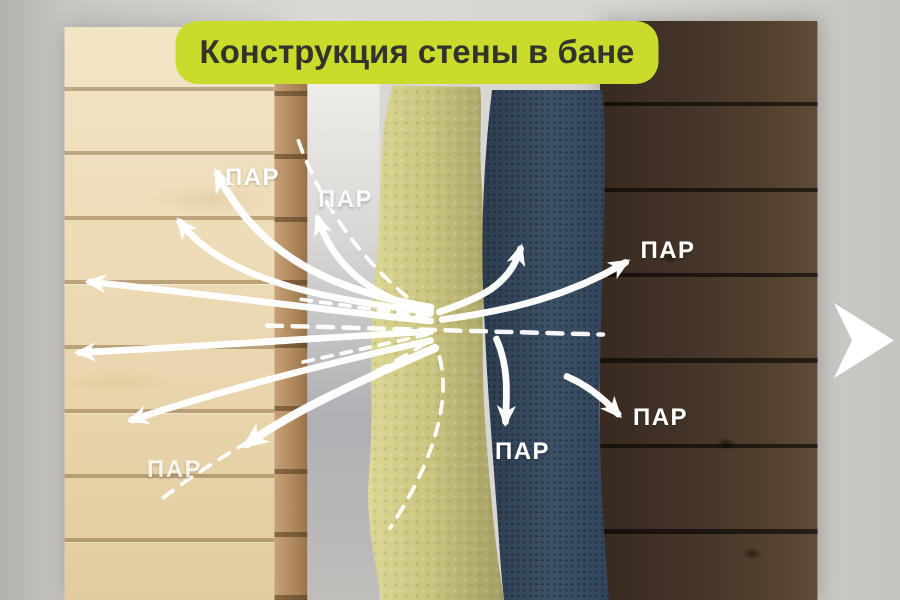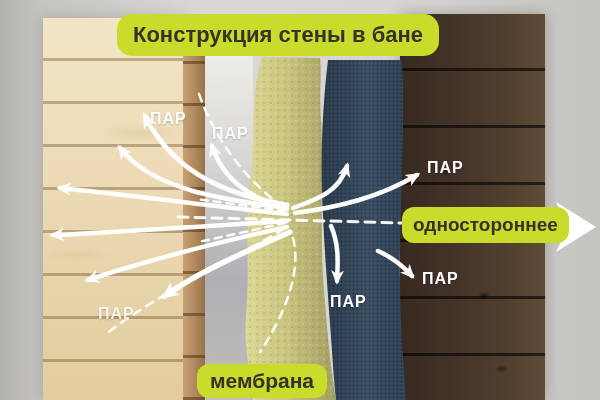--- a/index.html
+++ b/index.html
@@ -144,26 +144,20 @@
       <path d="M331,226 C339,244 338,262 337,281" stroke-width="4.5" marker-end="url(#ah)"></path>
       <path d="M378,251 C392,257 402,265 412,276" stroke-width="4.5" marker-end="url(#ah)"></path>
     </g>
 
     <polygon points="556,202 596,227 556,252 568,227" fill="#ffffff"></polygon>
   </svg>
 
   <div class="badge title">
     <span>Конструкция стены в бане</span>
   </div>
-  <div class="badge membrane">
-    <span>мембрана</span>
-  </div>
-  <div class="badge breath1">
-    <span>одностороннее</span>
-  </div>
 
   <span class="vapor v1">ПАР</span>
   <span class="vapor v2">ПАР</span>
   <span class="vapor v3">ПАР</span>
   <span class="vapor v4">ПАР</span>
   <span class="vapor v5">ПАР</span>
   <span class="vapor v6">ПАР</span>
 
 </div>
 

